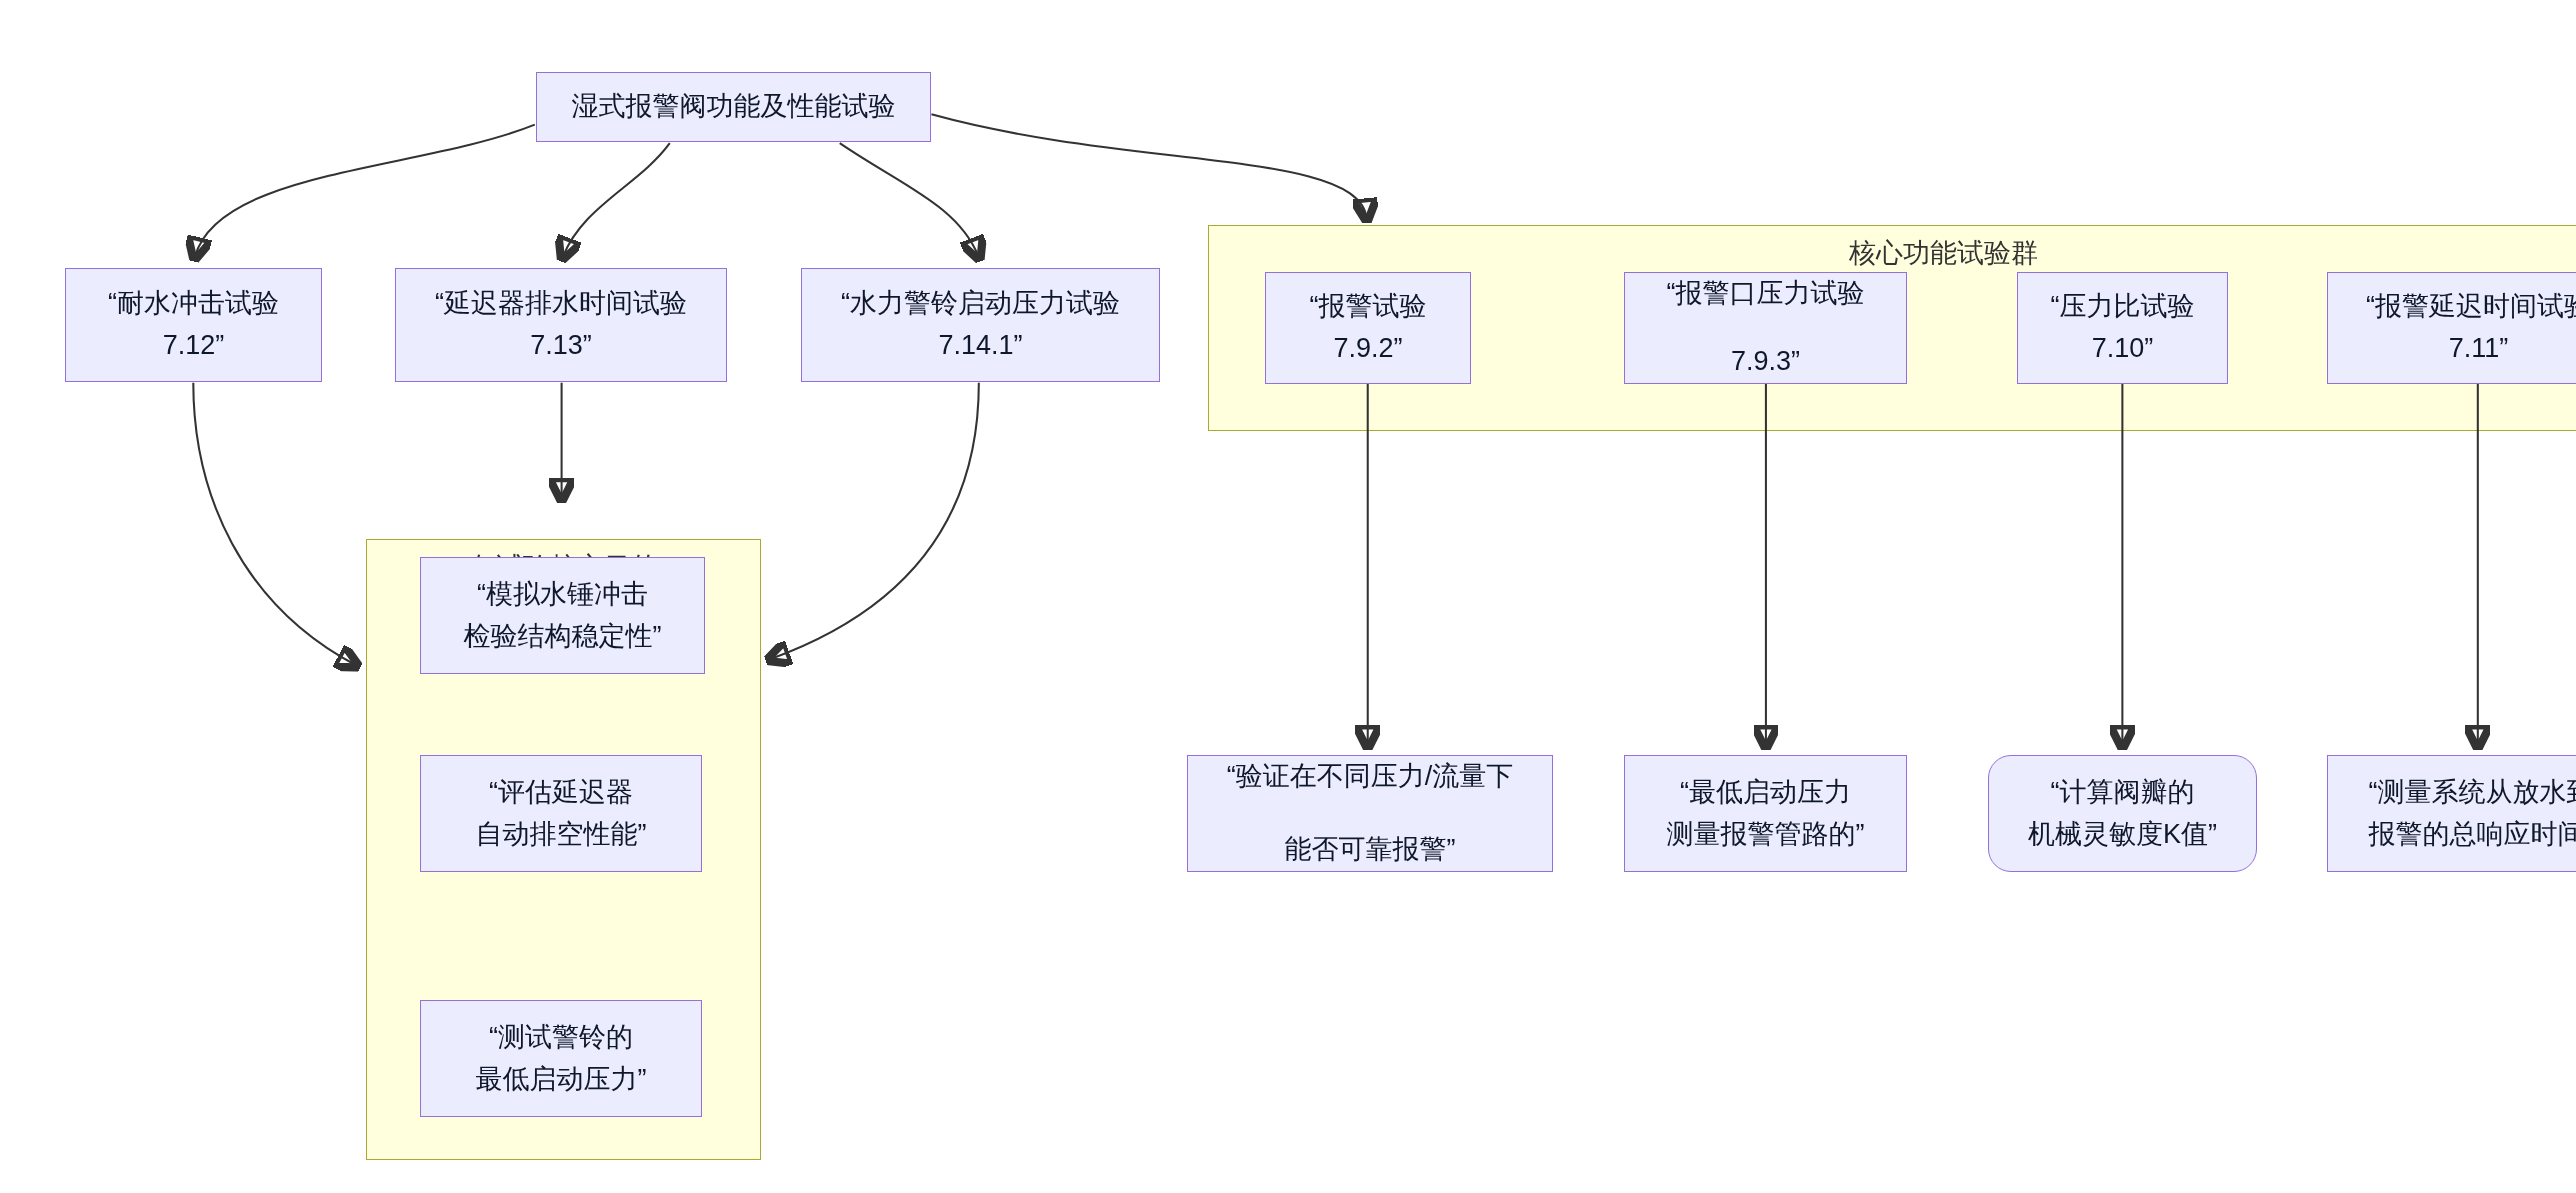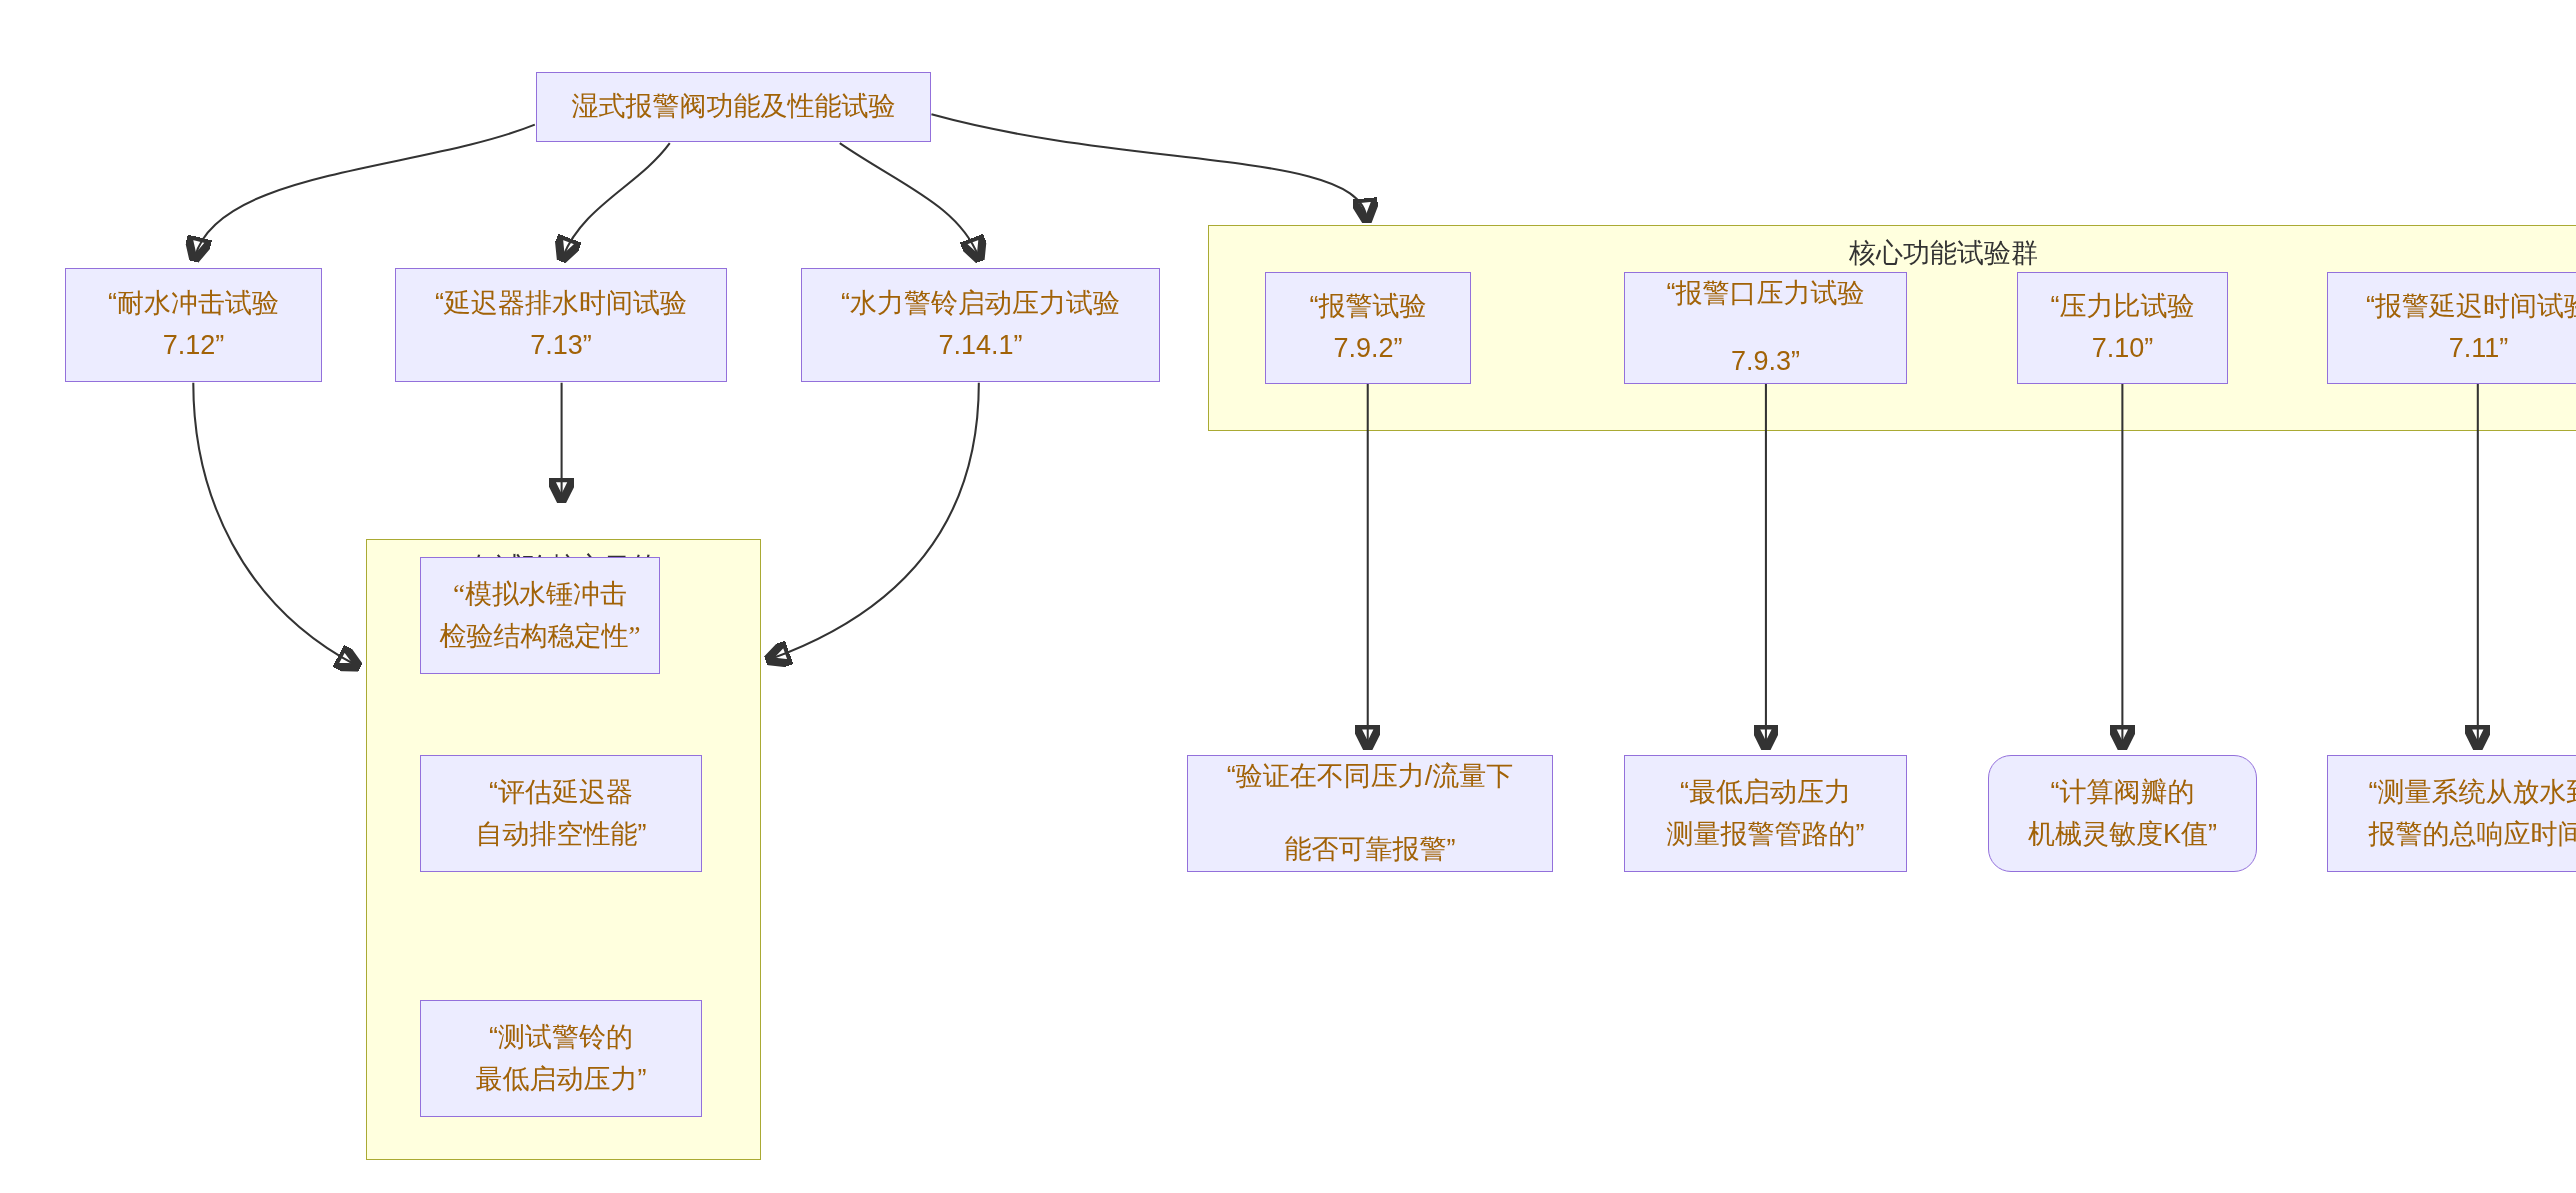--- a/index.html
+++ b/index.html
@@ -26,21 +26,21 @@
   }
   .node{
     position:absolute;
     background:#ECECFF;
     border:1.5px solid #9370DB;
     box-sizing:border-box;
     display:flex;
     flex-direction:column;
     align-items:center;
     justify-content:center;
-    color:#a16207;
+    color:#0f172a;
     font-size:27px;
     line-height:1.55;
     text-align:center;
     z-index:2;
   }
   #edges{position:absolute;left:0;top:0;z-index:1;}
   #edges path{fill:none;stroke:#333333;stroke-width:4px;}
 </style>
 </head>
 <body>
@@ -106,21 +106,21 @@
   <div class="node" style="left:2017px;top:272px;width:211px;height:112px;">
     <span>“压力比试验</span>
     <span>7.10”</span>
   </div>
 
   <div class="node" style="left:2327px;top:272px;width:303px;height:112px;">
     <span>“报警延迟时间试验</span>
     <span>7.11”</span>
   </div>
 
-  <div class="node" style="left:420px;top:557px;width:240px;height:117px;font-family:Liberation Serif, serif;">
+  <div class="node" style="left:420px;top:557px;width:285px;height:117px;">
     <span>“模拟水锤冲击</span>
     <span>检验结构稳定性”</span>
   </div>
 
   <div class="node" style="left:420px;top:755px;width:282px;height:117px;">
     <span>“评估延迟器</span>
     <span>自动排空性能”</span>
   </div>
 
   <div class="node" style="left:420px;top:1000px;width:282px;height:117px;">

